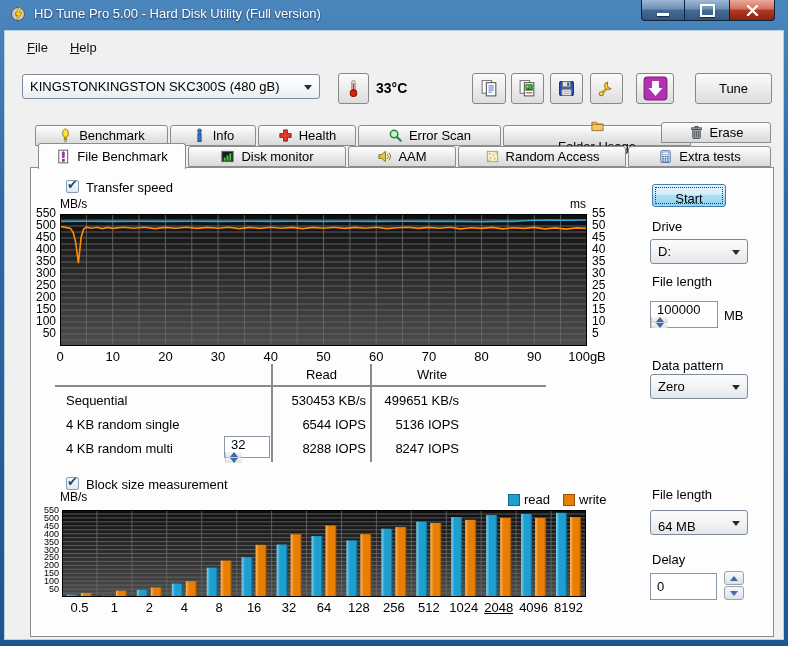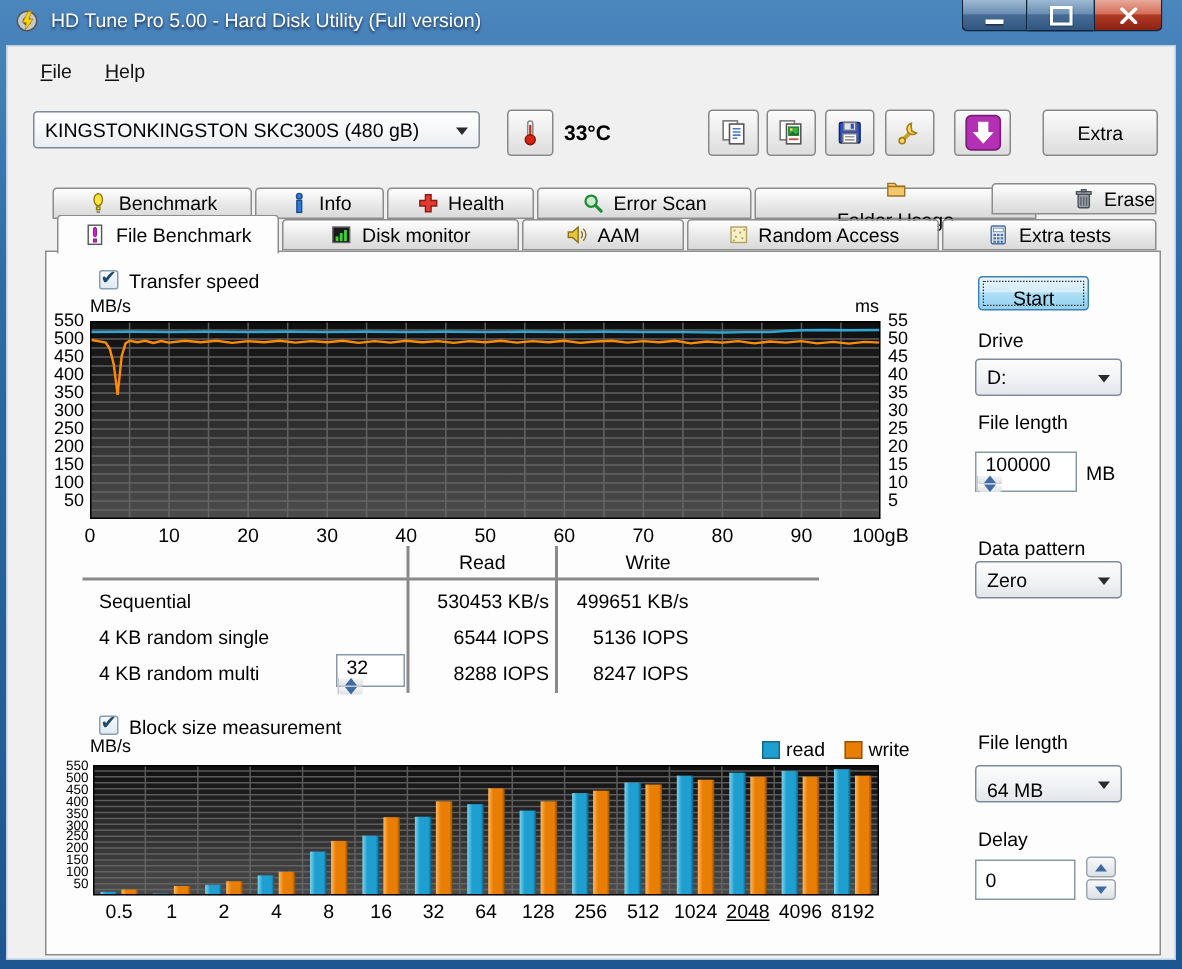--- a/index.html
+++ b/index.html
@@ -192,21 +192,21 @@
       <div class="tool-btn" style="left: 636px; top: 73px; width: 38px; height: 31px;">
         <span style="display:flex">
           <svg width="25" height="25" viewBox="0 0 22 22">
             <rect x="1" y="1" width="20" height="20" rx="3" fill="#b32fb3" stroke="#7a1d7a"></rect>
             <polygon points="8,4.5 14,4.5 14,10.5 17.2,10.5 11,17.5 4.8,10.5 8,10.5" fill="#fff"></polygon>
           </svg>
         </span>
       </div>
     </div>
   <div class="tool-btn" style="left:695px;top:73px;width:77px;height:31px;">
-    <span class="exit-label">Extra</span>
+    <span class="exit-label">Tune</span>
   </div>
 
   <div id="tabrows">
       <div class="tab" style="left: 35px; top: 125px; width: 133px; height: 21px;">
         <span style="display:flex">
           <svg width="15" height="15" viewBox="0 0 16 16">
             <ellipse cx="8" cy="5.5" rx="3" ry="4.3" fill="#ffe23c" stroke="#8a7a10"></ellipse>
             <rect x="6.8" y="10.6" width="2.4" height="2" fill="#ffe23c" stroke="#8a7a10"></rect>
             <rect x="6.8" y="13.6" width="2.4" height="1.4" fill="#888"></rect>
           </svg>
@@ -241,21 +241,21 @@
       </div>
       <div class="tab" style="left: 503px; top: 125px; width: 188px; height: 21px; flex-direction: column;">
         <span style="display:flex">
           <svg width="15" height="15" viewBox="0 0 16 16">
             <path d="M2 4.5 h5 l1.5 2 h5.5 v7 h-12 z" fill="#f5c76a" stroke="#9c7320"></path>
             <path d="M2 6.8 h12" stroke="#9c7320"></path>
           </svg>
         </span>
         <span class="tab-label">Folder Usage</span>
       </div>
-      <div class="tab" style="left: 661px; top: 122px; width: 110px; height: 21px; justify-content: flex-end;">
+      <div class="tab" style="left: 661px; top: 122px; width: 110px; height: 21px;">
         <span style="display:flex">
           <svg width="15" height="15" viewBox="0 0 16 16">
             <rect x="4" y="4.8" width="8" height="9.6" rx="1" fill="#9aa0a8" stroke="#4a4f55"></rect>
             <rect x="2.8" y="3" width="10.4" height="1.8" fill="#b8bec6" stroke="#4a4f55"></rect>
             <rect x="6.4" y="1.6" width="3.2" height="1.4" fill="#b8bec6" stroke="#4a4f55"></rect>
             <g stroke="#5a6068">
               <line x1="6" y1="6.5" x2="6" y2="13"></line>
               <line x1="8" y1="6.5" x2="8" y2="13"></line>
               <line x1="10" y1="6.5" x2="10" y2="13"></line>
             </g>

